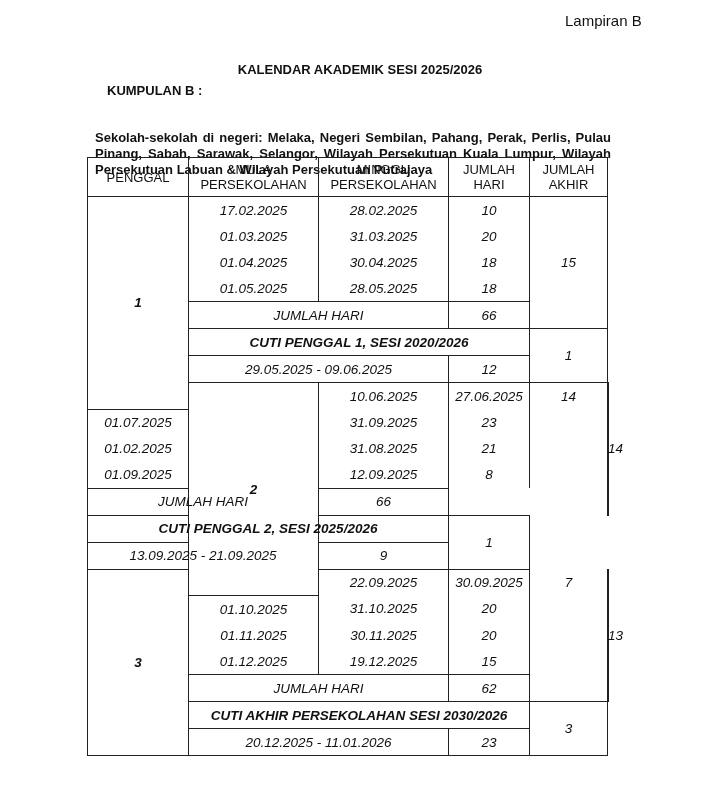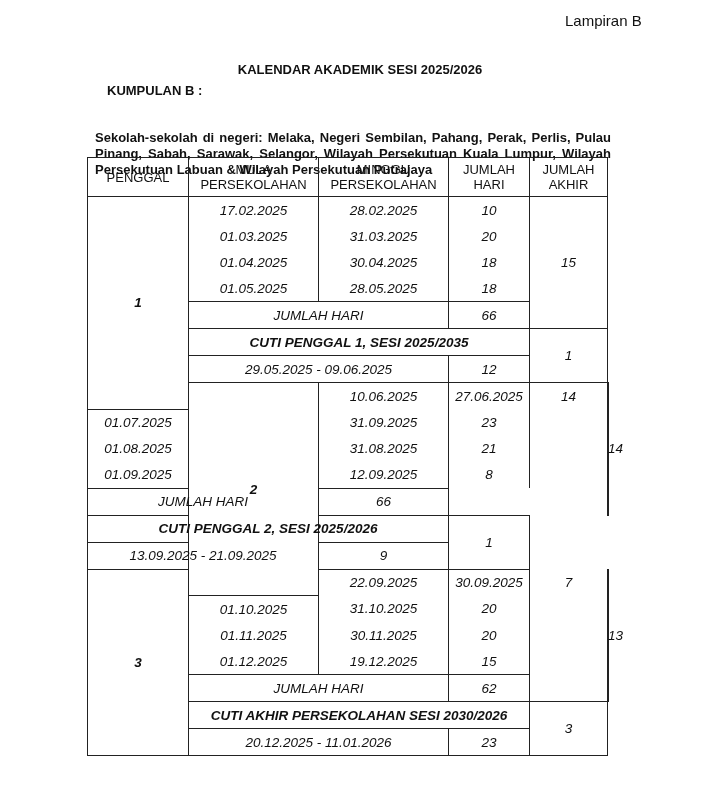--- a/index.html
+++ b/index.html
@@ -76,41 +76,41 @@
       <tr class="r">
         <td class="noborder-tb">01.05.2025</td>
         <td class="noborder-tb">28.05.2025</td>
         <td class="noborder-tb">18</td>
       </tr>
       <tr class="r">
         <td colspan="2">JUMLAH HARI</td>
         <td>66</td>
       </tr>
       <tr class="r">
-        <td colspan="3" class="bold">CUTI PENGGAL 1, SESI 2025/2035</td>
+        <td colspan="3" class="bold">CUTI PENGGAL 1, SESI 2020/2026</td>
         <td rowspan="2">1</td>
       </tr>
       <tr class="r">
         <td colspan="2">29.05.2025 - 09.06.2025</td>
         <td>12</td>
       </tr>
       <tr class="r">
         <td rowspan="8" class="bold">2</td>
         <td class="noborder-tb">10.06.2025</td>
         <td class="noborder-tb">27.06.2025</td>
         <td class="noborder-tb">14</td>
         <td rowspan="5">14</td>
       </tr>
       <tr class="r">
         <td class="noborder-tb">01.07.2025</td>
         <td class="noborder-tb">31.09.2025</td>
         <td class="noborder-tb">23</td>
       </tr>
       <tr class="r">
-        <td class="noborder-tb">01.08.2025</td>
+        <td class="noborder-tb">01.02.2025</td>
         <td class="noborder-tb">31.08.2025</td>
         <td class="noborder-tb">21</td>
       </tr>
       <tr class="r">
         <td class="noborder-tb">01.09.2025</td>
         <td class="noborder-tb">12.09.2025</td>
         <td class="noborder-tb">8</td>
       </tr>
       <tr class="r">
         <td colspan="2">JUMLAH HARI</td>

